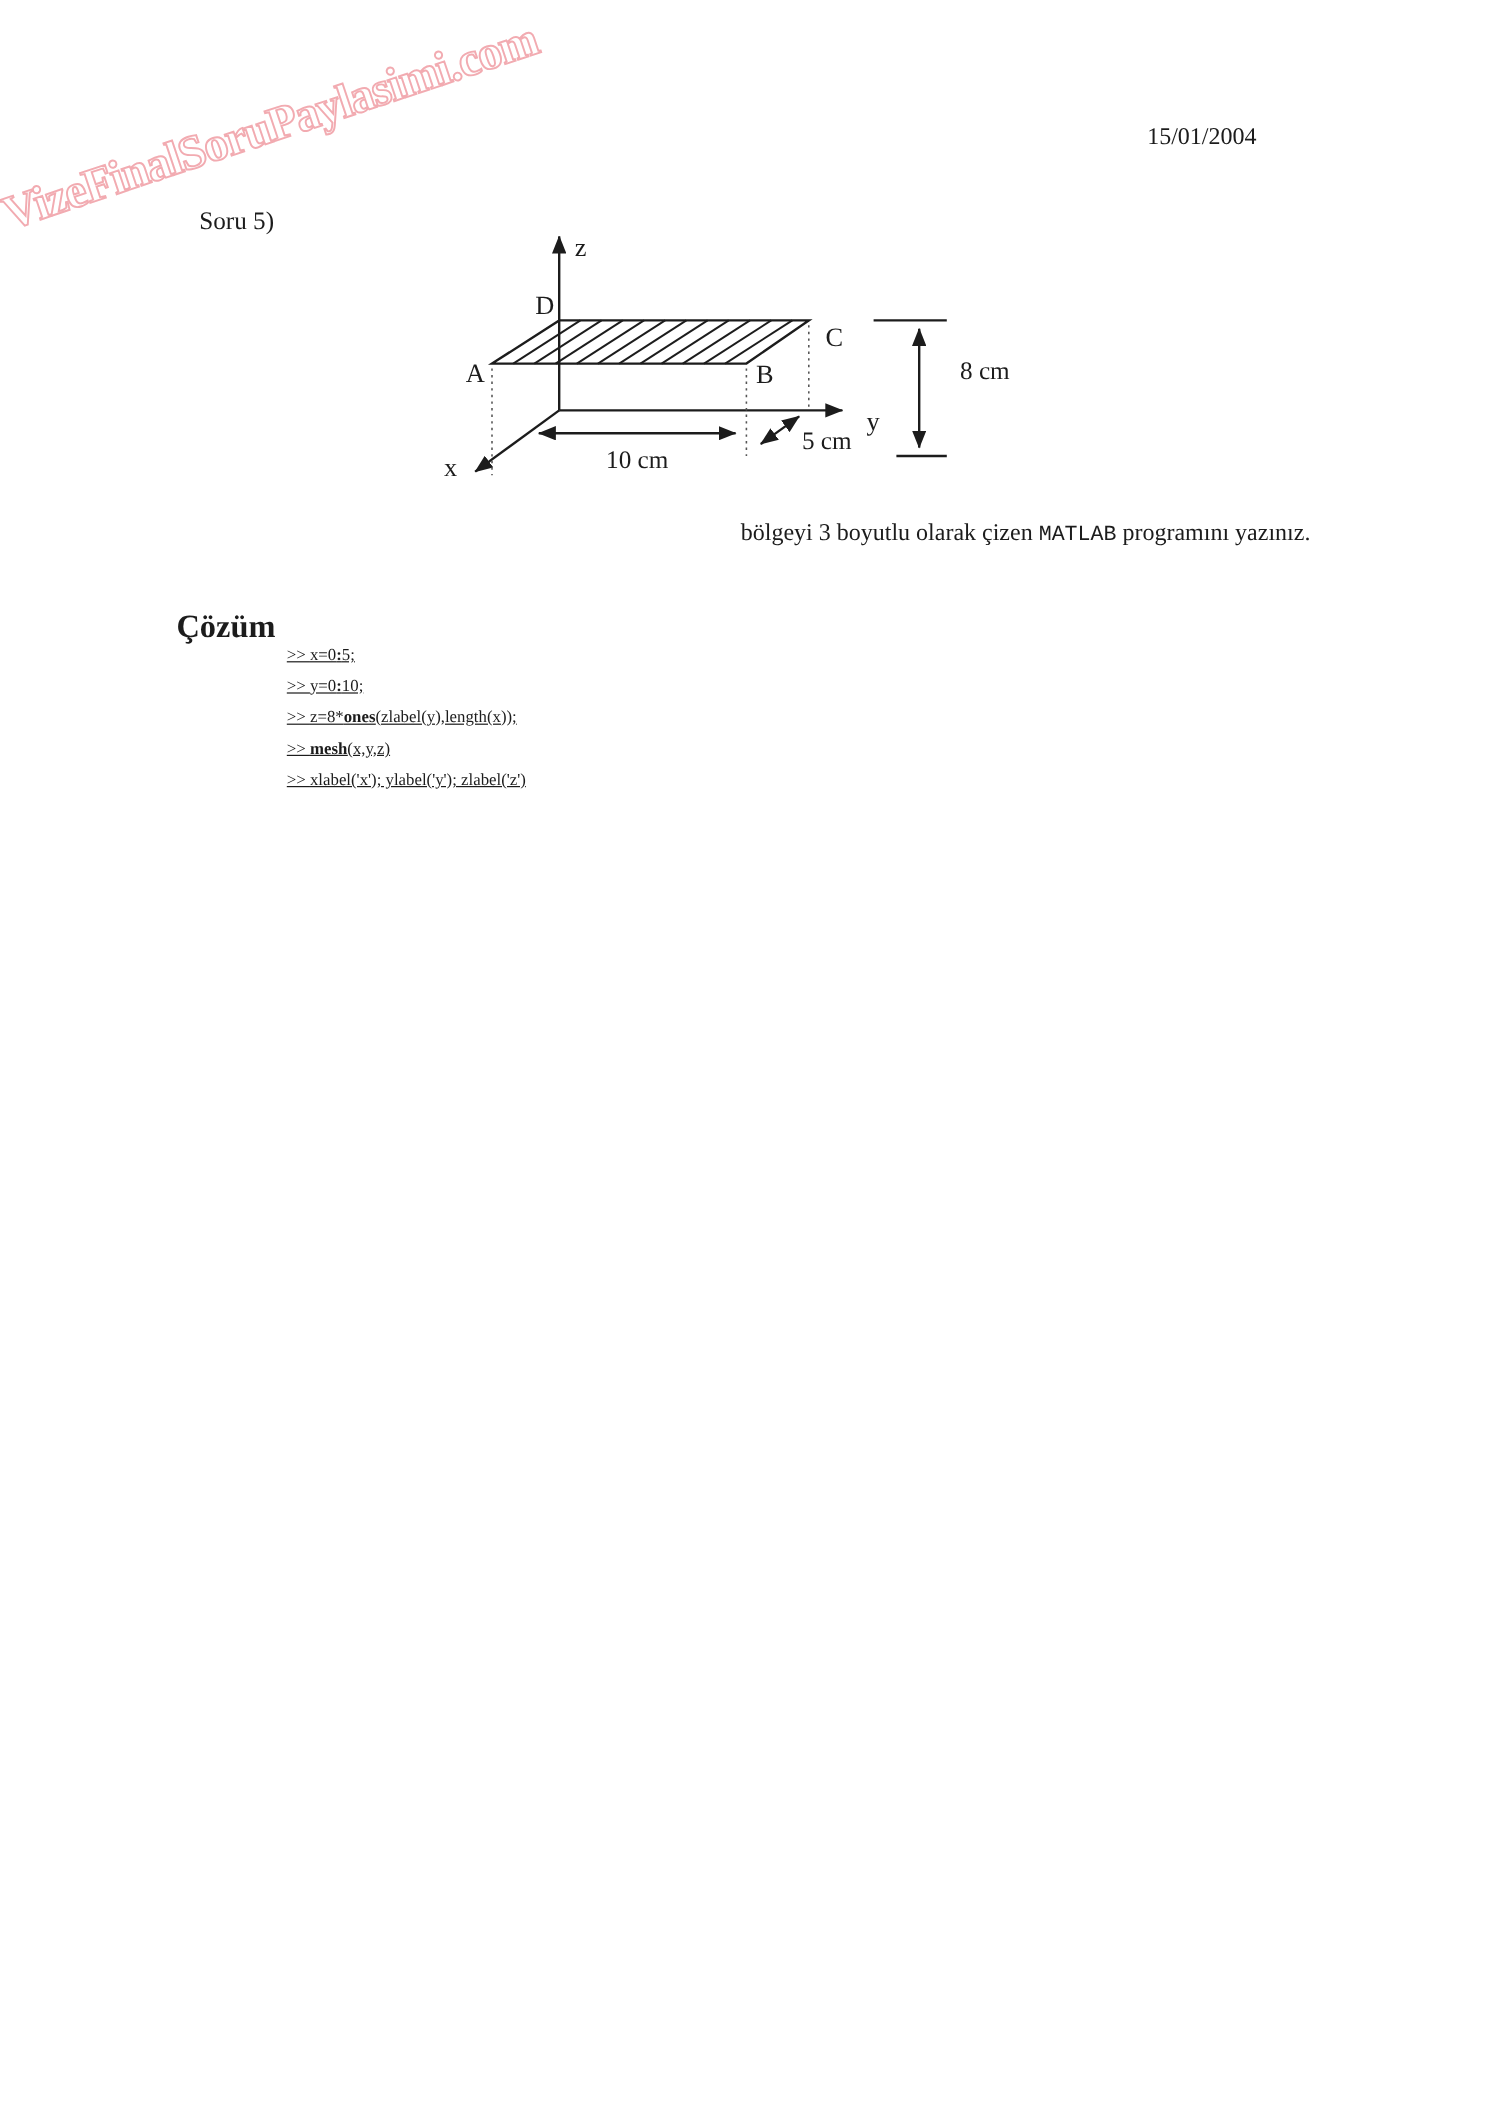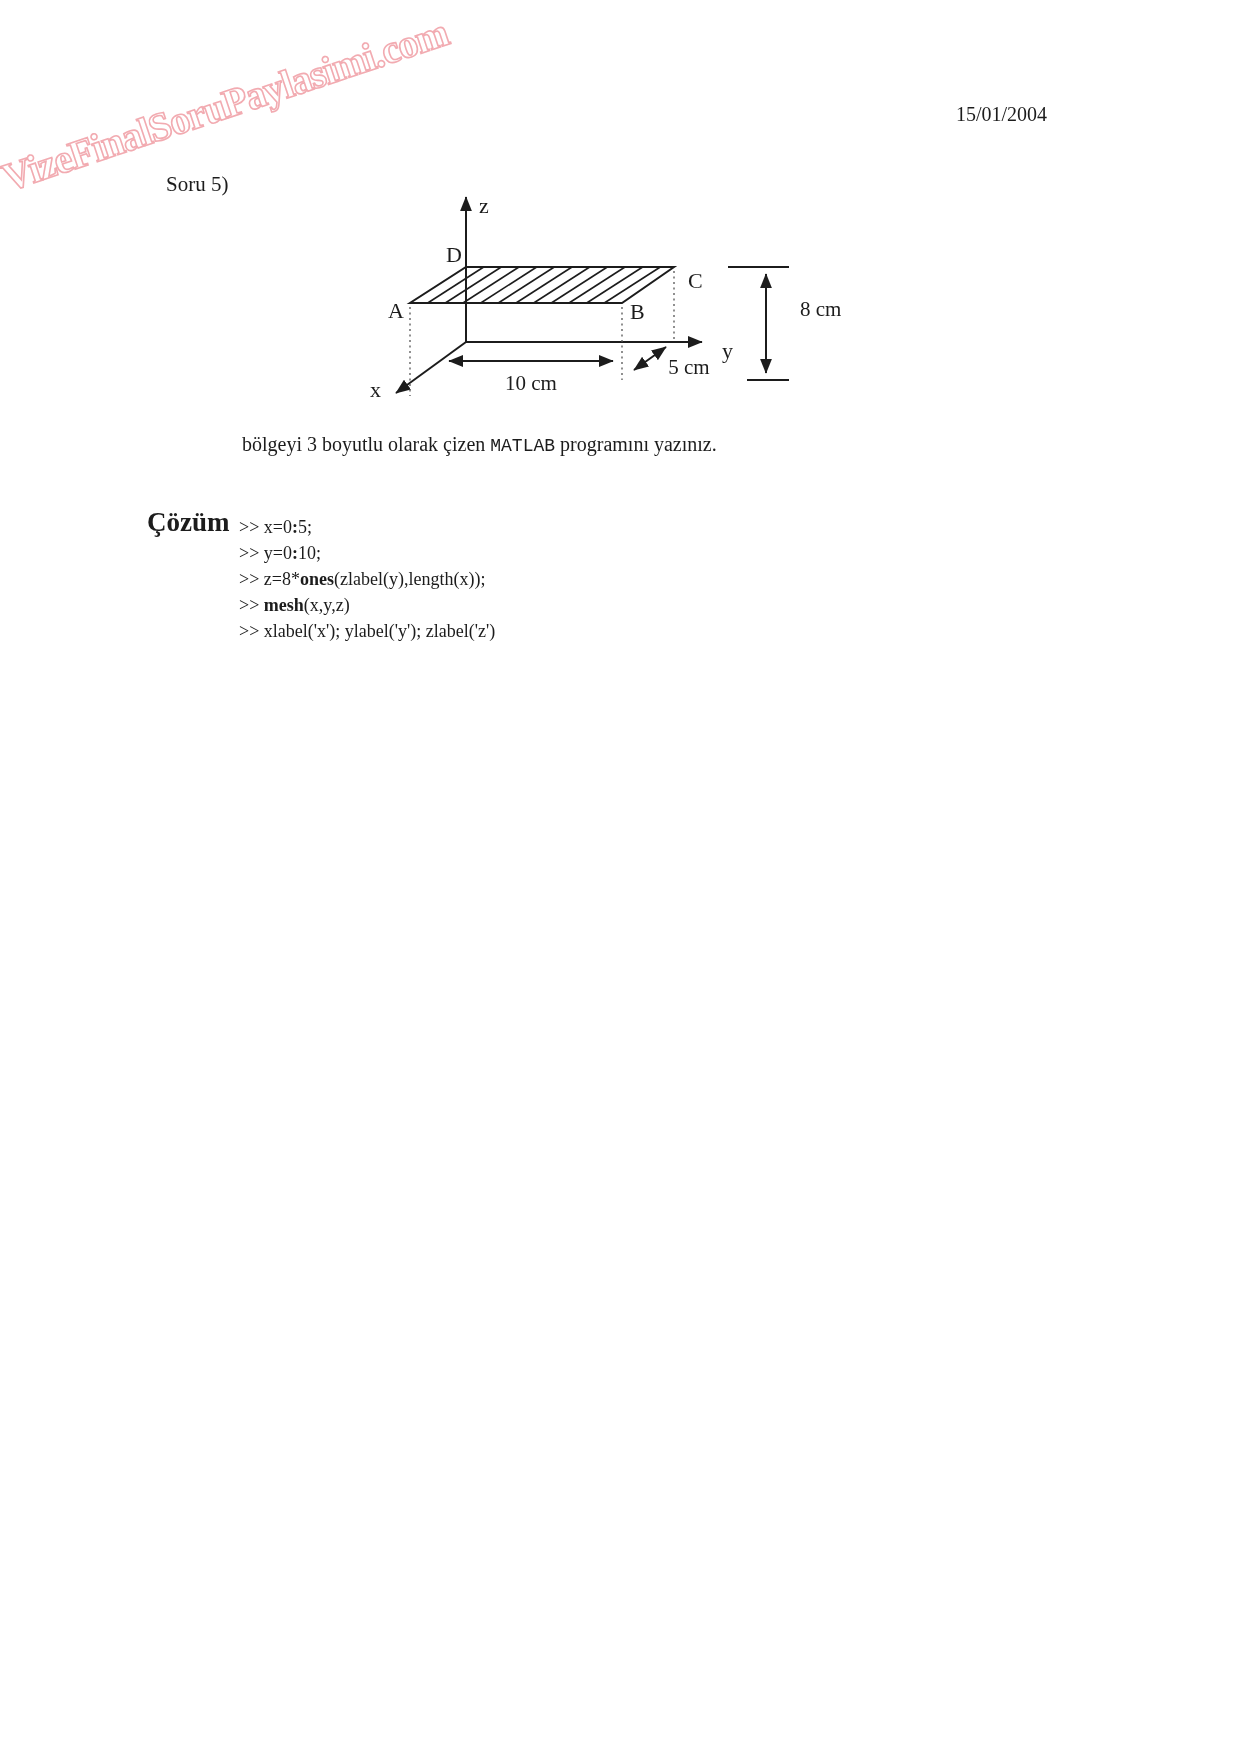--- a/index.html
+++ b/index.html
@@ -57,38 +57,39 @@
   }
   .q-text {
     position: absolute;
     left: 242px;
     top: 431px;
     width: 850px;
     font-size: 20px;
     line-height: 26px;
   }
   .q-line1 { text-align: justify; text-align-last: justify; }
-  .q-line2 { text-align: left; }
+  .q-line2 { text-align: right; }
   .mono {
     font-family: "Liberation Mono", "DejaVu Sans Mono", monospace;
     font-size: 18px;
   }
   .solution-heading {
     position: absolute;
     left: 147px;
     top: 507px;
     font-size: 27px;
     font-weight: bold;
   }
   .code {
     position: absolute;
     left: 239px;
-    top: 514px;
-    font-size: 18px;
+    top: 534px;
+    font-size: 14px;
     line-height: 26px;
+    text-decoration: underline;
   }
   .code-line { white-space: pre; }
   .code-line b { font-weight: bold; }
 </style>
 </head>
 <body>
 
 <div class="page">
 
   <div class="watermark">VizeFinalSoruPaylasimi.com</div>

